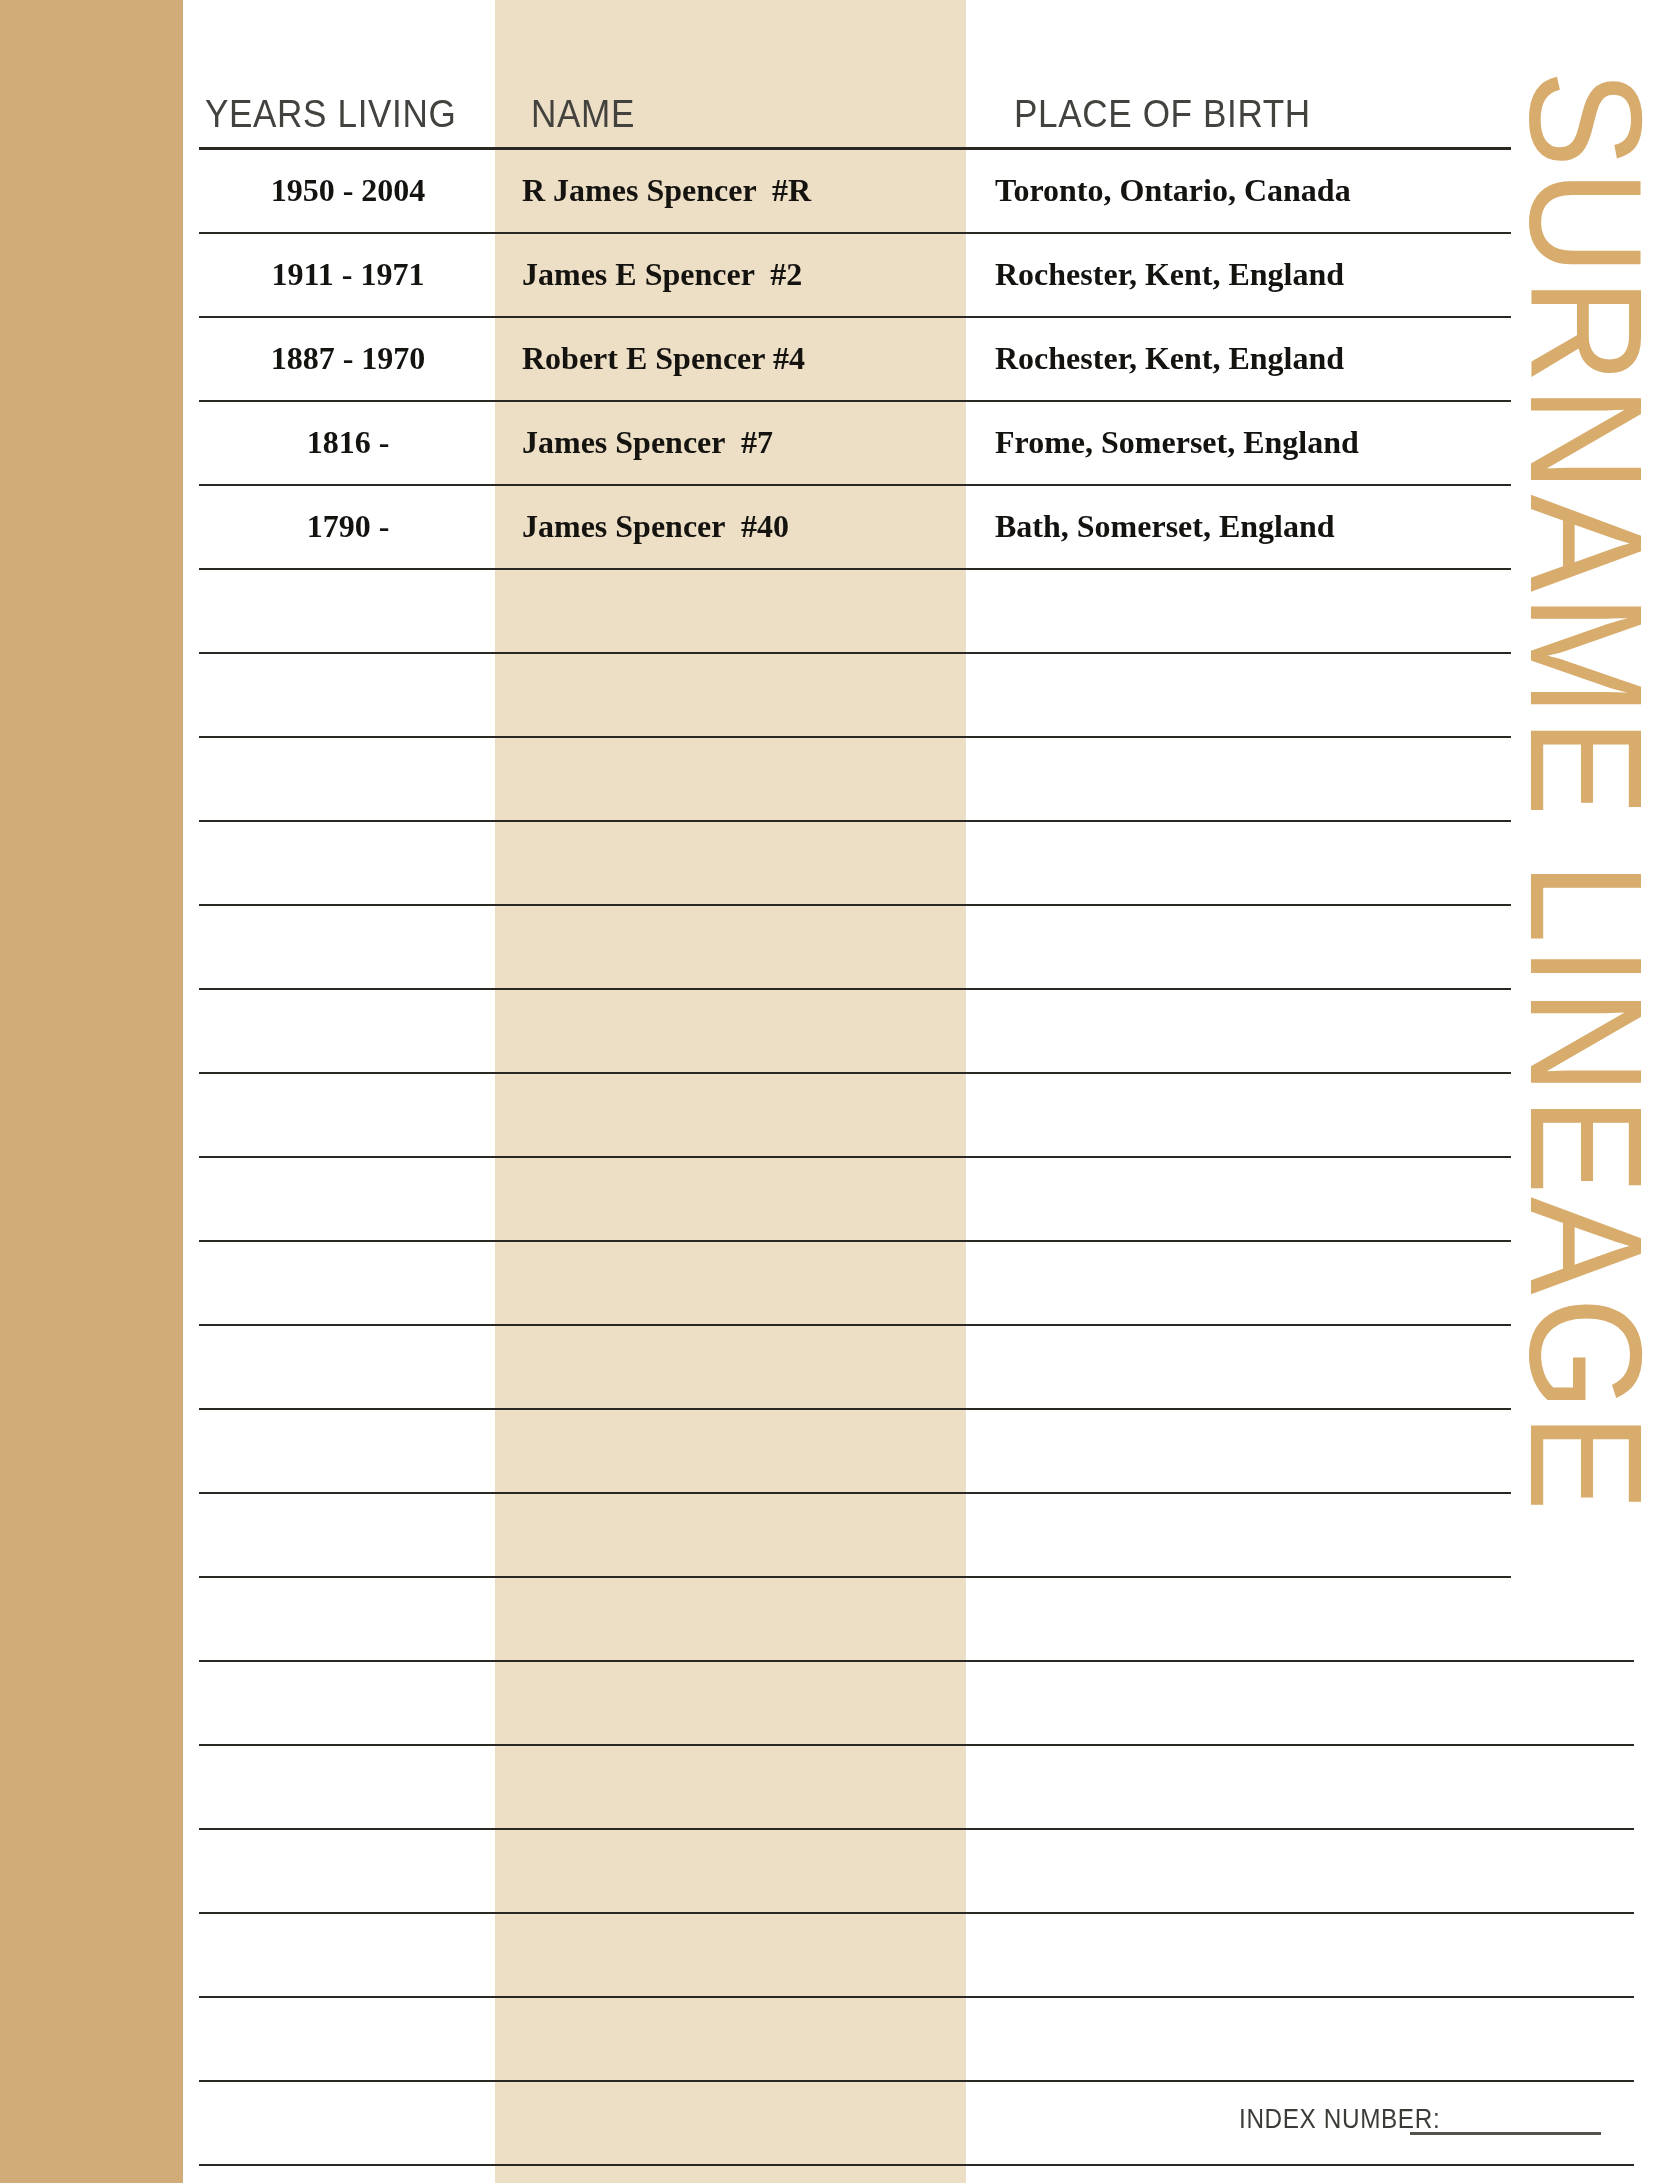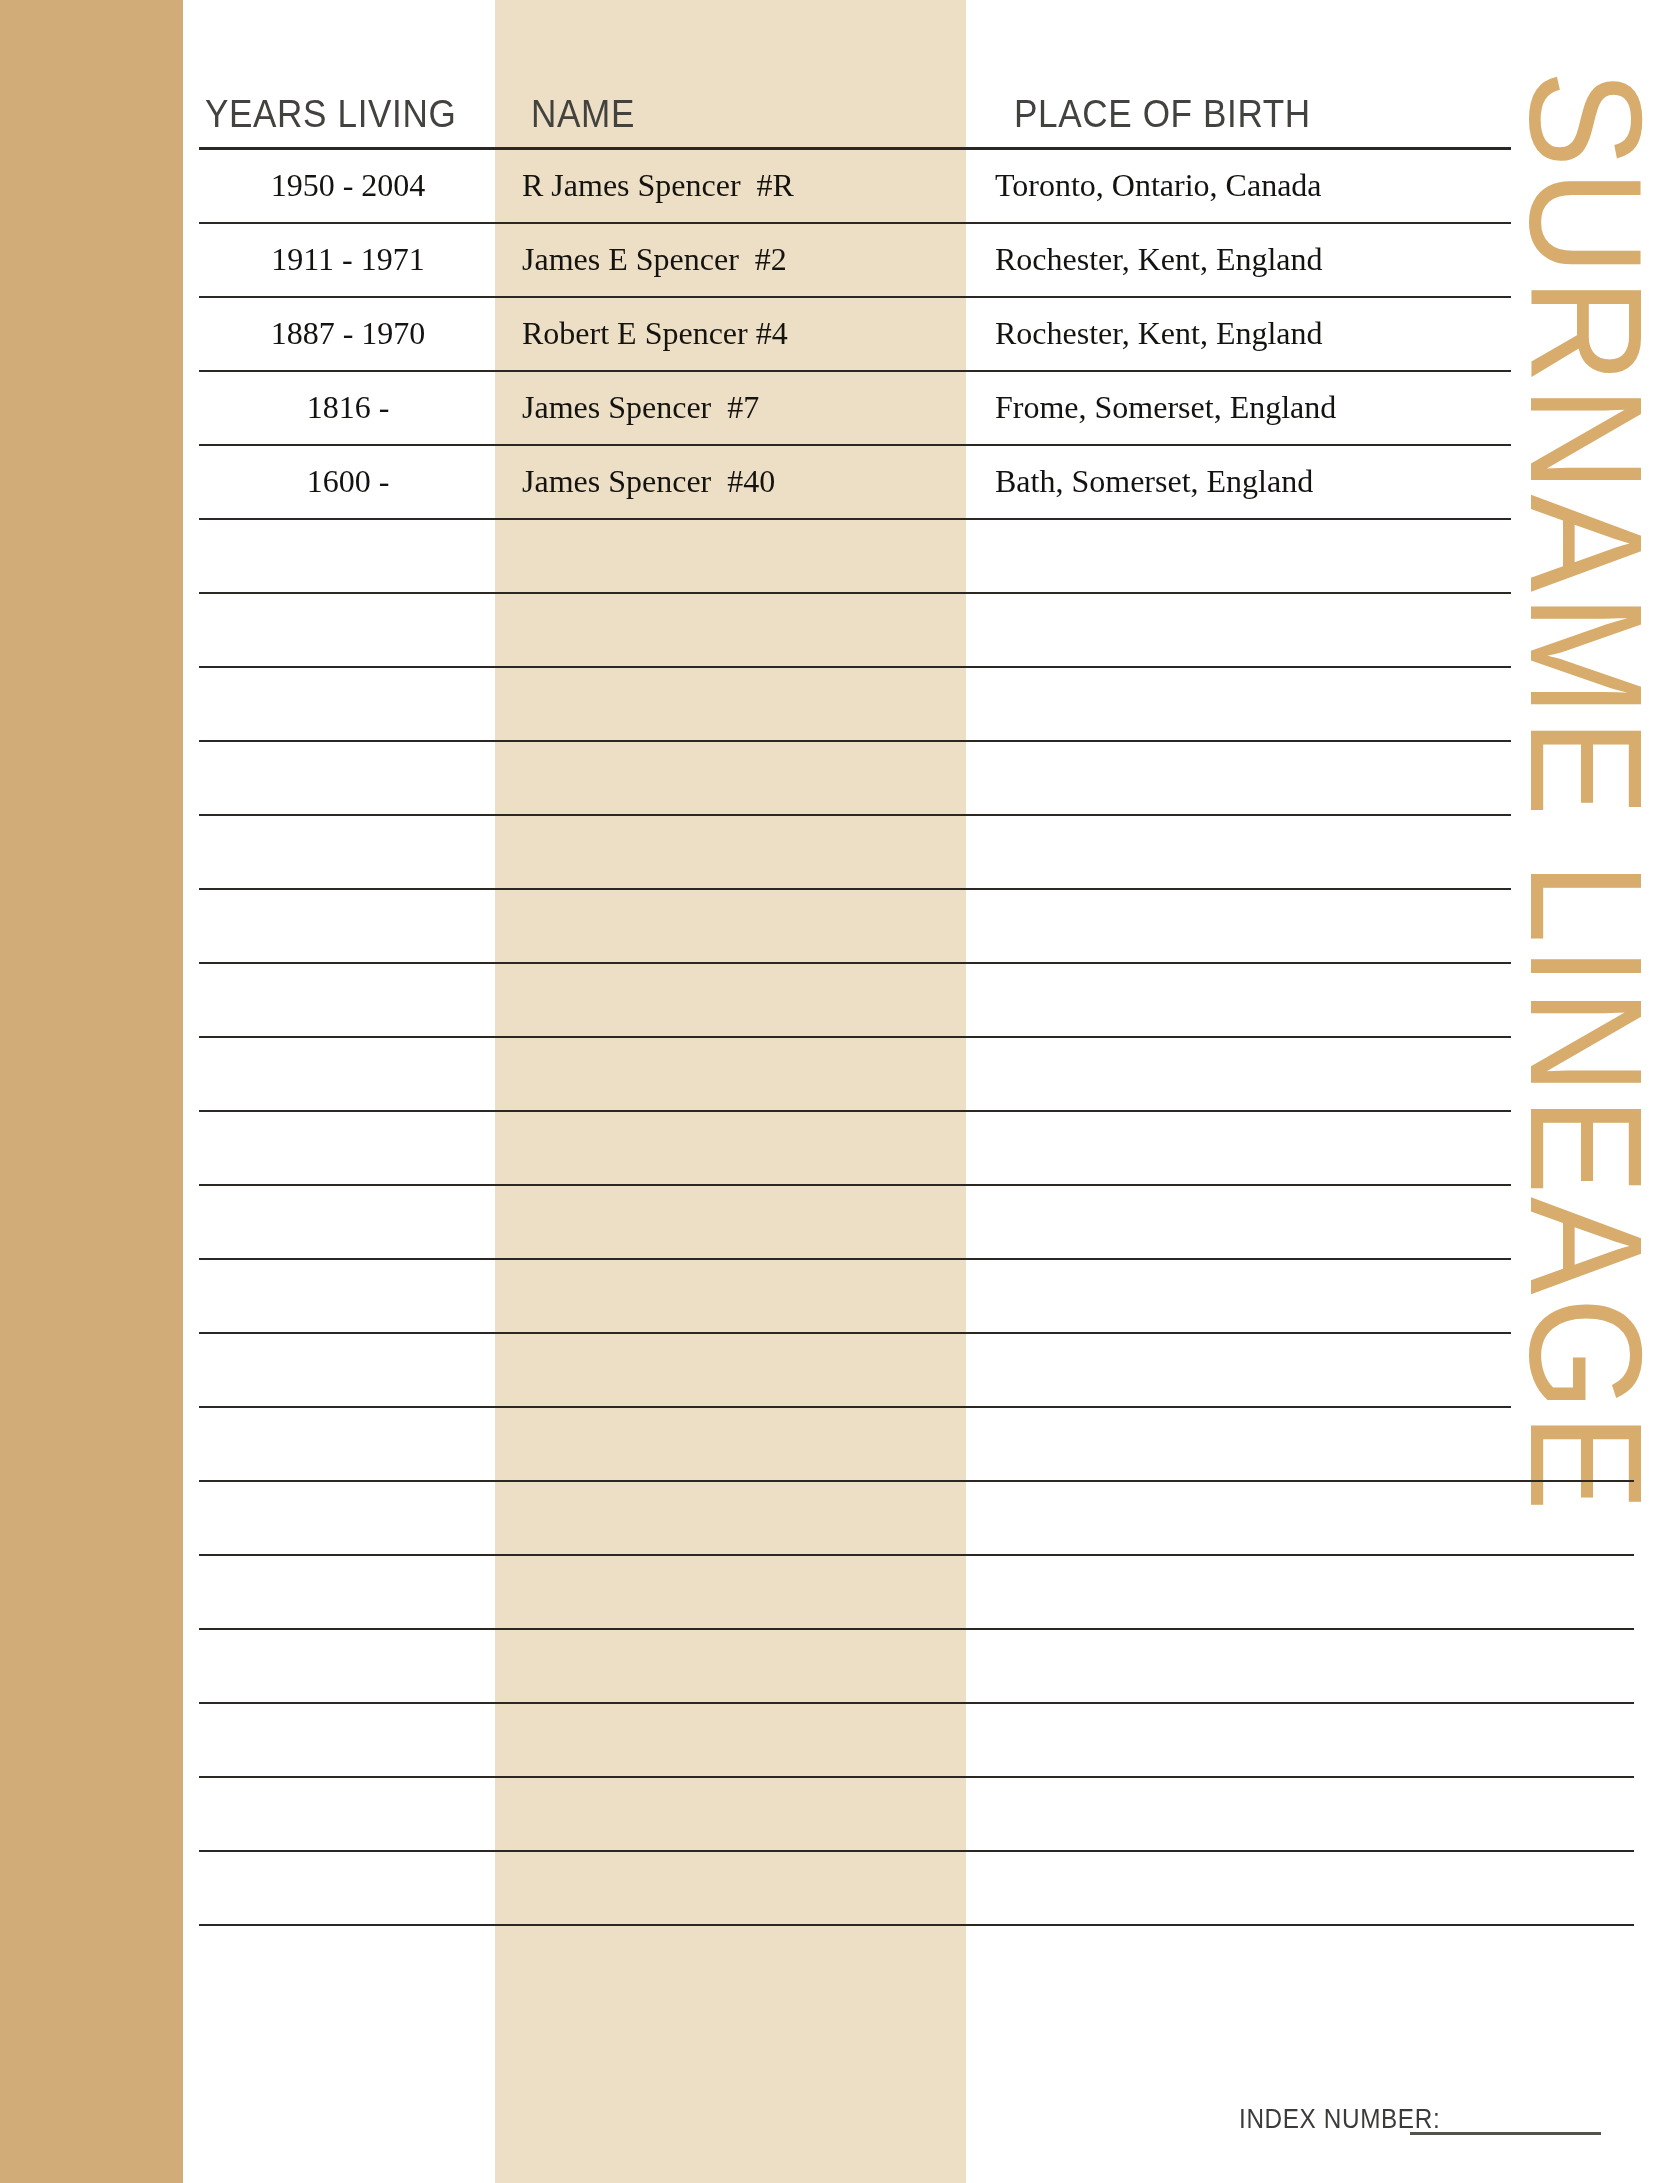--- a/index.html
+++ b/index.html
@@ -52,23 +52,24 @@
     position:absolute;left:199px;top:147px;width:1312px;height:2.7px;
     background:#2b2823;
   }
   
   .rows{
     position:absolute;left:199px;top:150px;width:1435px;
   }
   .row{
     position:relative;
     box-sizing:border-box;
-    height:74px;
+    height:84px;
     width:1312px;
     border-bottom:2.7px solid #2b2823;
+    font-weight:bold;
   }
   .row.long{width:1435px;}
   .cell{
     position:absolute;top:50%;
     transform:translateY(-52%);
     font-family:"Liberation Serif",serif;
     font-size:32px;
     color:#151310;
     white-space:pre;
   }
@@ -119,21 +120,21 @@
       <div class="cell cell-years">1887 - 1970</div>
       <div class="cell cell-name">Robert E Spencer #4</div>
       <div class="cell cell-place">Rochester, Kent, England</div>
     </div>
     <div class="row">
       <div class="cell cell-years">1816 -</div>
       <div class="cell cell-name">James Spencer  #7</div>
       <div class="cell cell-place">Frome, Somerset, England</div>
     </div>
     <div class="row">
-      <div class="cell cell-years">1600 -</div>
+      <div class="cell cell-years">1790 -</div>
       <div class="cell cell-name">James Spencer  #40</div>
       <div class="cell cell-place">Bath, Somerset, England</div>
     </div>
     <div class="row"></div>
     <div class="row"></div>
     <div class="row"></div>
     <div class="row"></div>
     <div class="row"></div>
     <div class="row"></div>
     <div class="row"></div>

